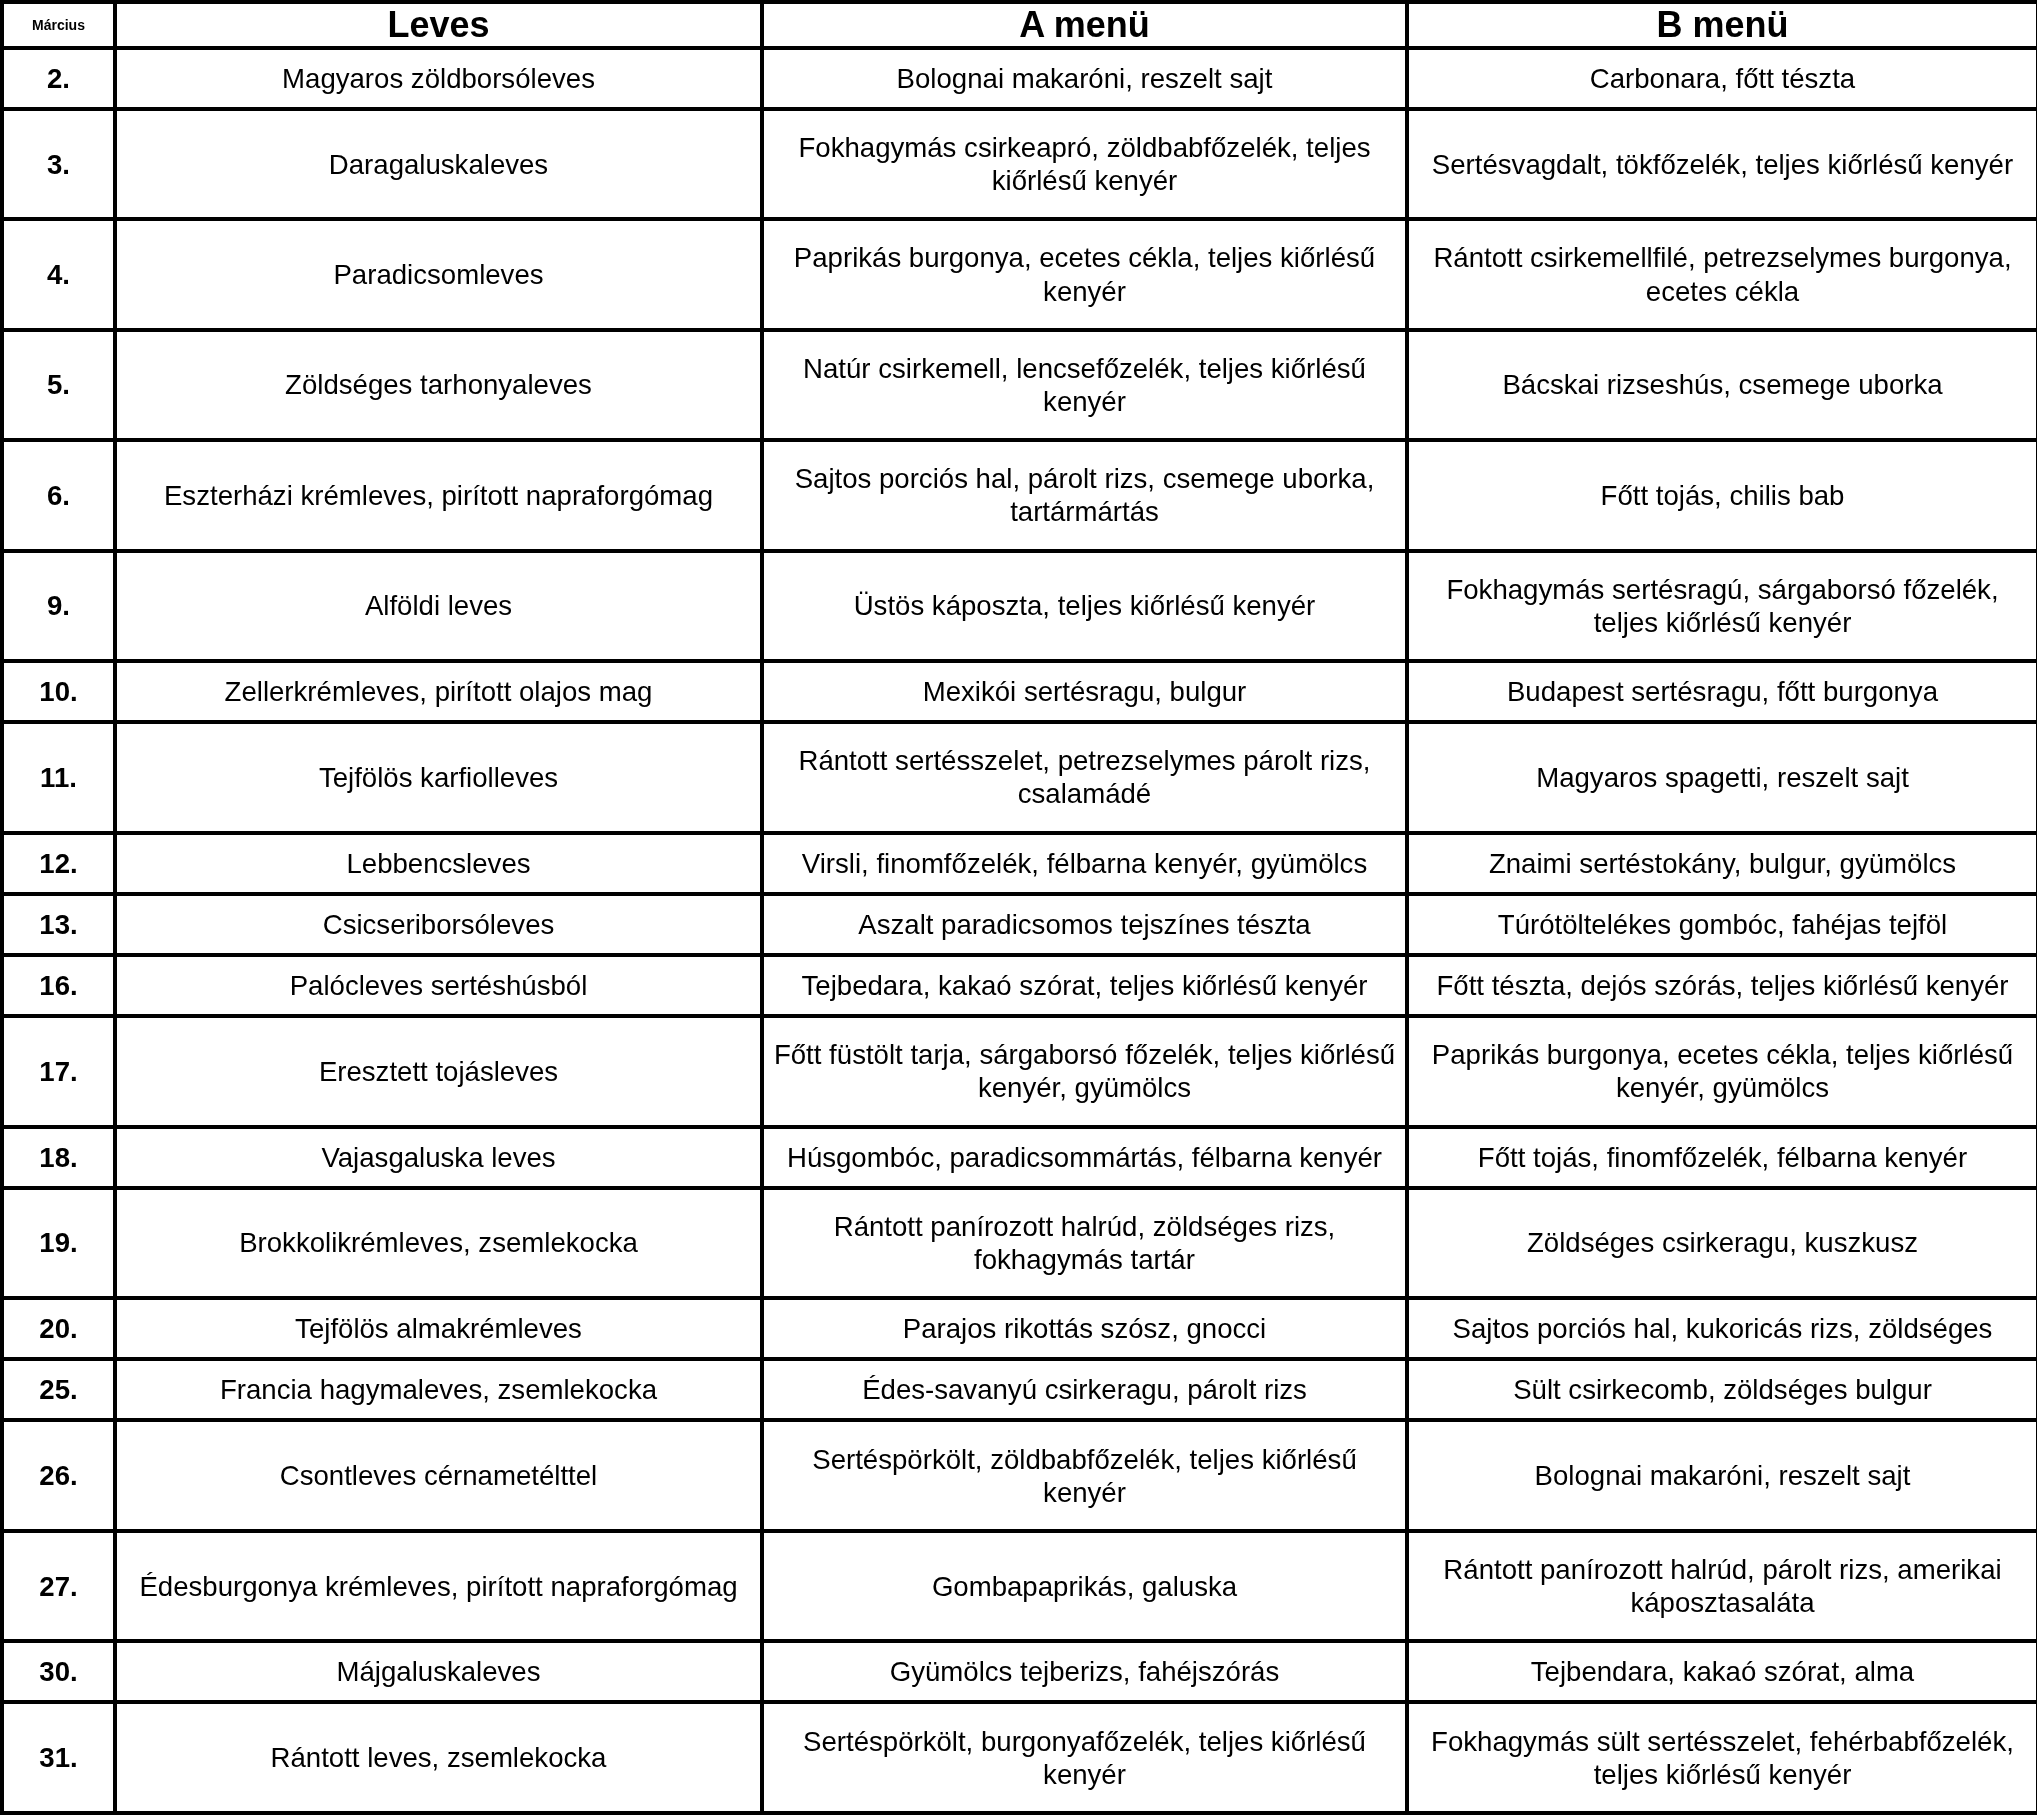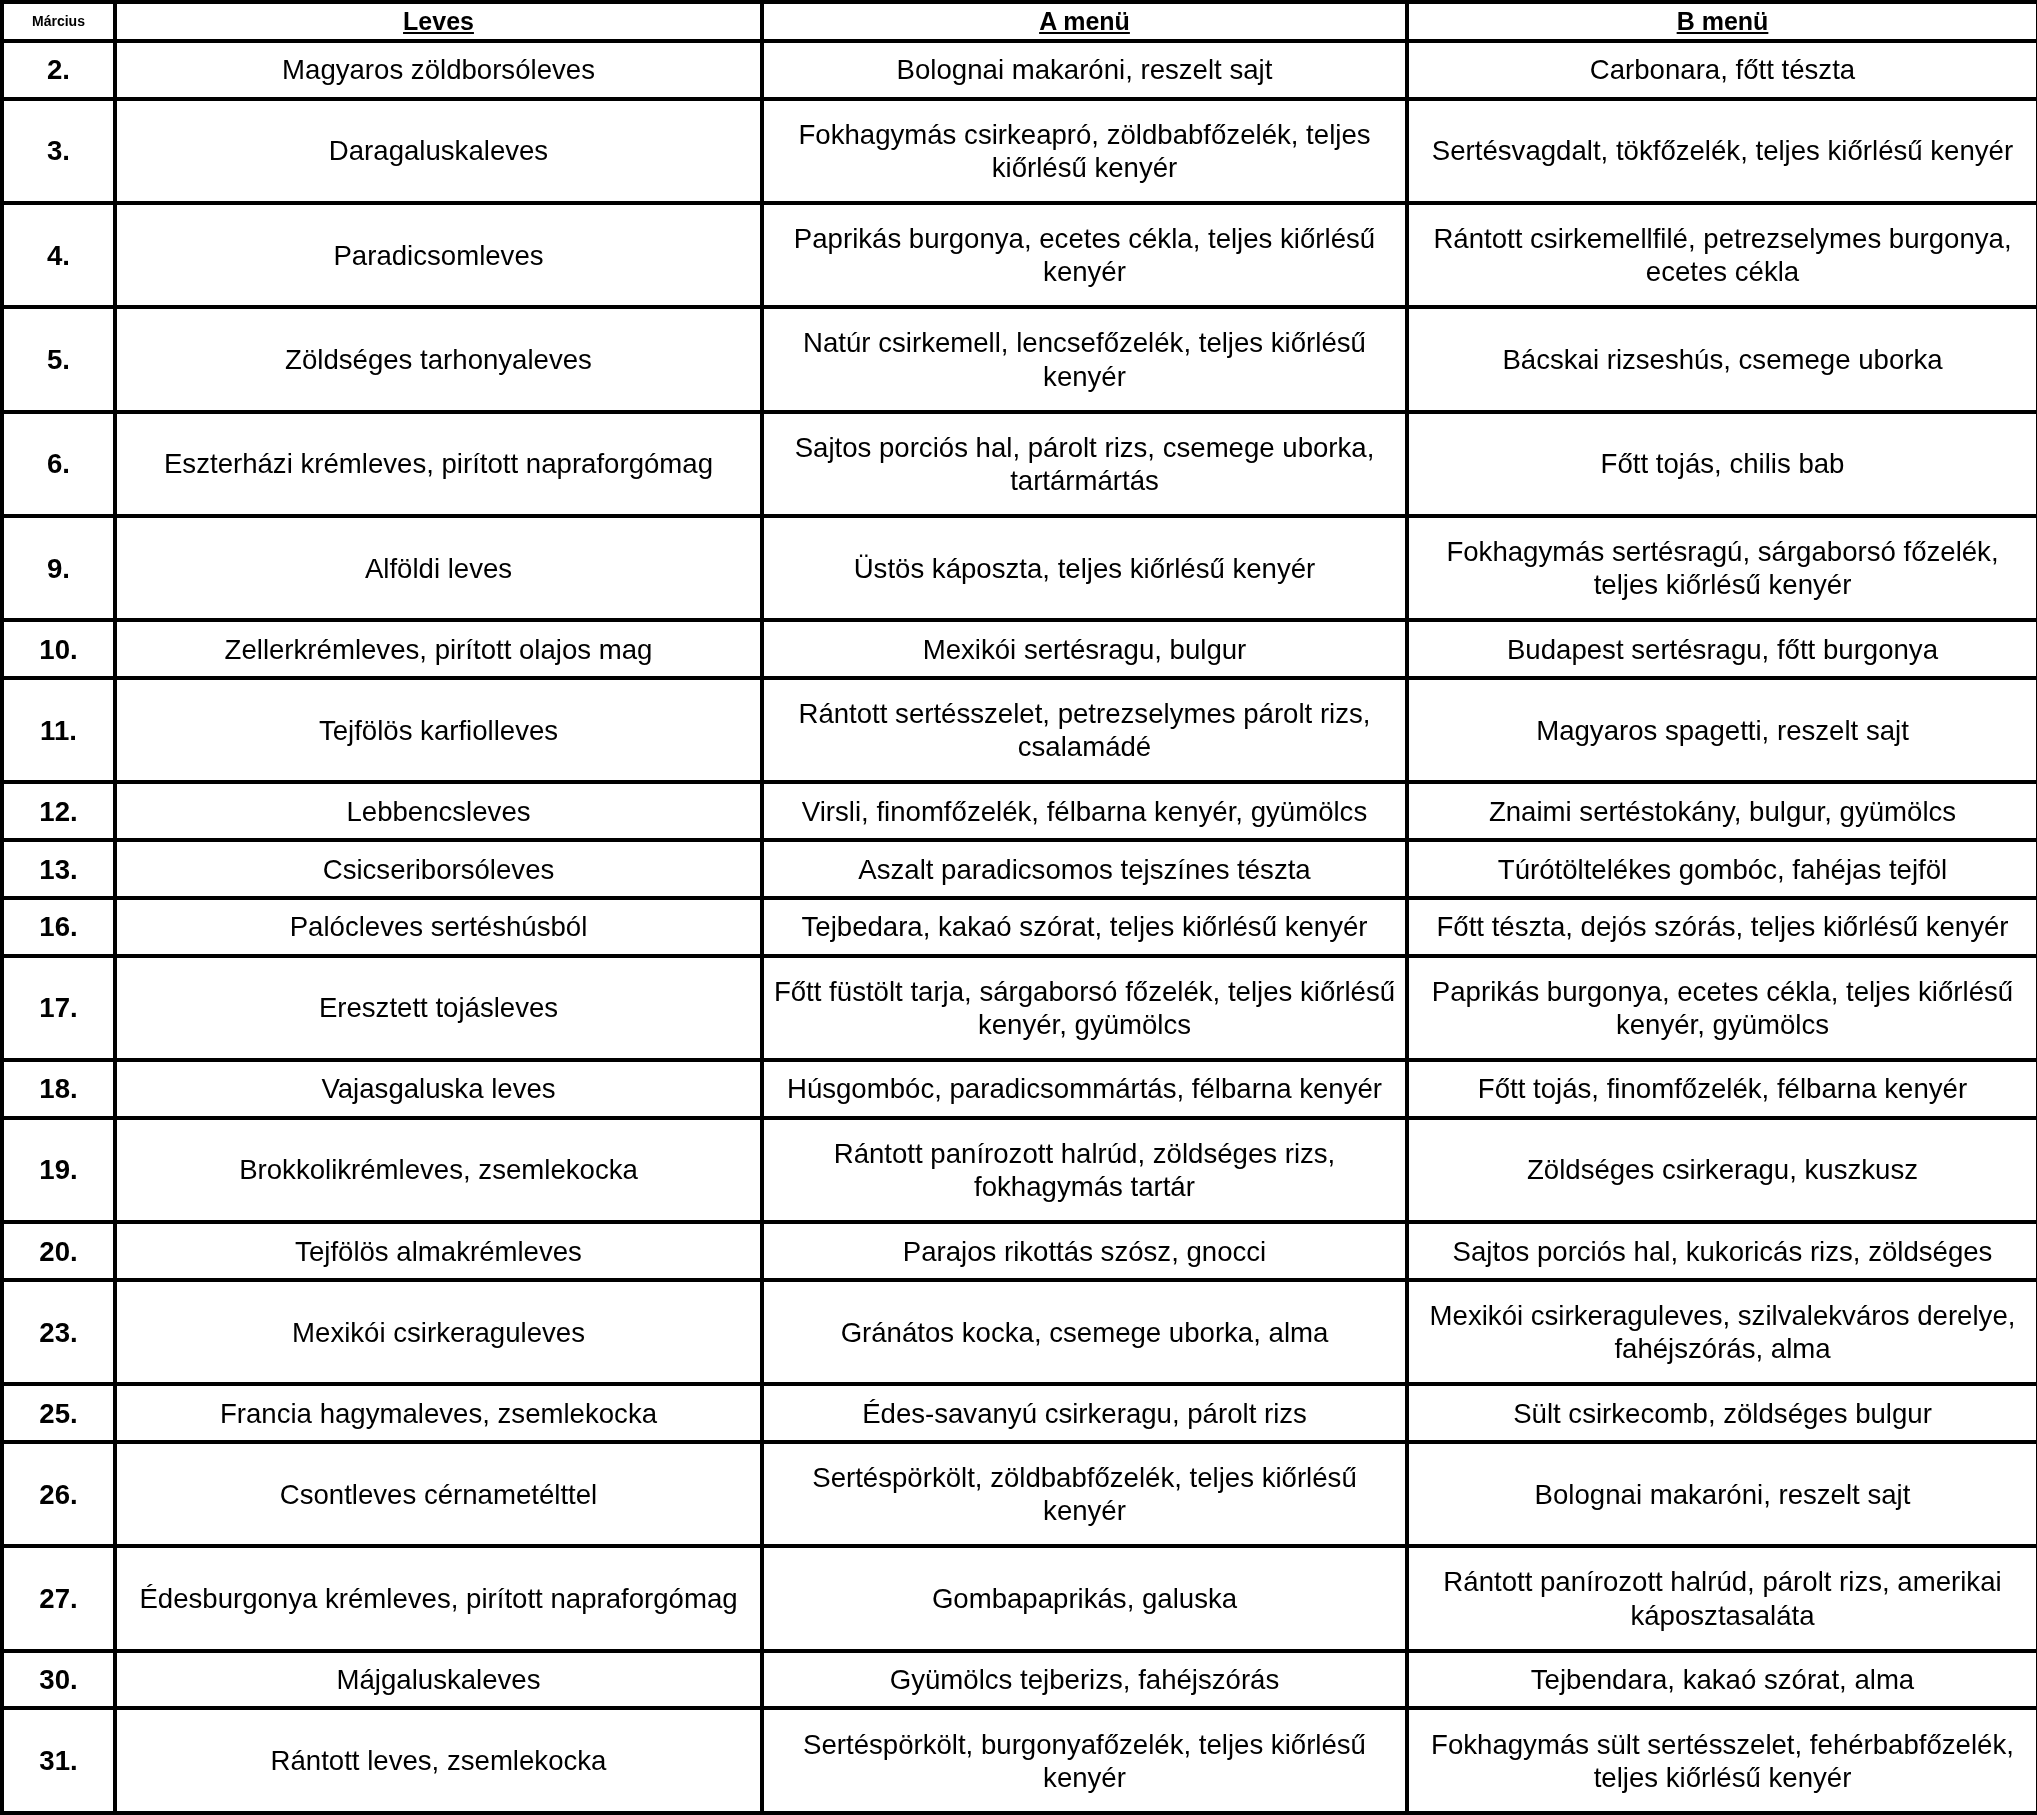--- a/index.html
+++ b/index.html
@@ -24,24 +24,23 @@
     border: 4.9px solid #000000;
     text-align: center;
     vertical-align: middle;
     padding: 2px 7.9px;
     overflow: hidden;
   }
   thead tr {
     height: 39px;
   }
   th.col-header {
-    font-size: 25px;
+    font-size: 36px;
     font-weight: bold;
     line-height: 1.05;
-    text-decoration: underline;
   }
   th.month-header {
     font-size: 14px;
     font-weight: bold;
     line-height: 1.05;
   }
   td {
     font-size: 27.6px;
     line-height: 1.2;
   }
@@ -152,26 +151,20 @@
         <td>Rántott panírozott halrúd, zöldséges rizs, fokhagymás tartár</td>
         <td>Zöldséges csirkeragu, kuszkusz</td>
       </tr>
       <tr>
         <td class="day">20.</td>
         <td>Tejfölös almakrémleves</td>
         <td>Parajos rikottás szósz, gnocci</td>
         <td>Sajtos porciós hal, kukoricás rizs, zöldséges</td>
       </tr>
       <tr>
-        <td class="day">23.</td>
-        <td>Mexikói csirkeraguleves</td>
-        <td>Gránátos kocka, csemege uborka, alma</td>
-        <td>Mexikói csirkeraguleves, szilvalekváros derelye, fahéjszórás, alma</td>
-      </tr>
-      <tr>
         <td class="day">25.</td>
         <td>Francia hagymaleves, zsemlekocka</td>
         <td>Édes-savanyú csirkeragu, párolt rizs</td>
         <td>Sült csirkecomb, zöldséges bulgur</td>
       </tr>
       <tr>
         <td class="day">26.</td>
         <td>Csontleves cérnametélttel</td>
         <td>Sertéspörkölt, zöldbabfőzelék, teljes kiőrlésű kenyér</td>
         <td>Bolognai makaróni, reszelt sajt</td>

